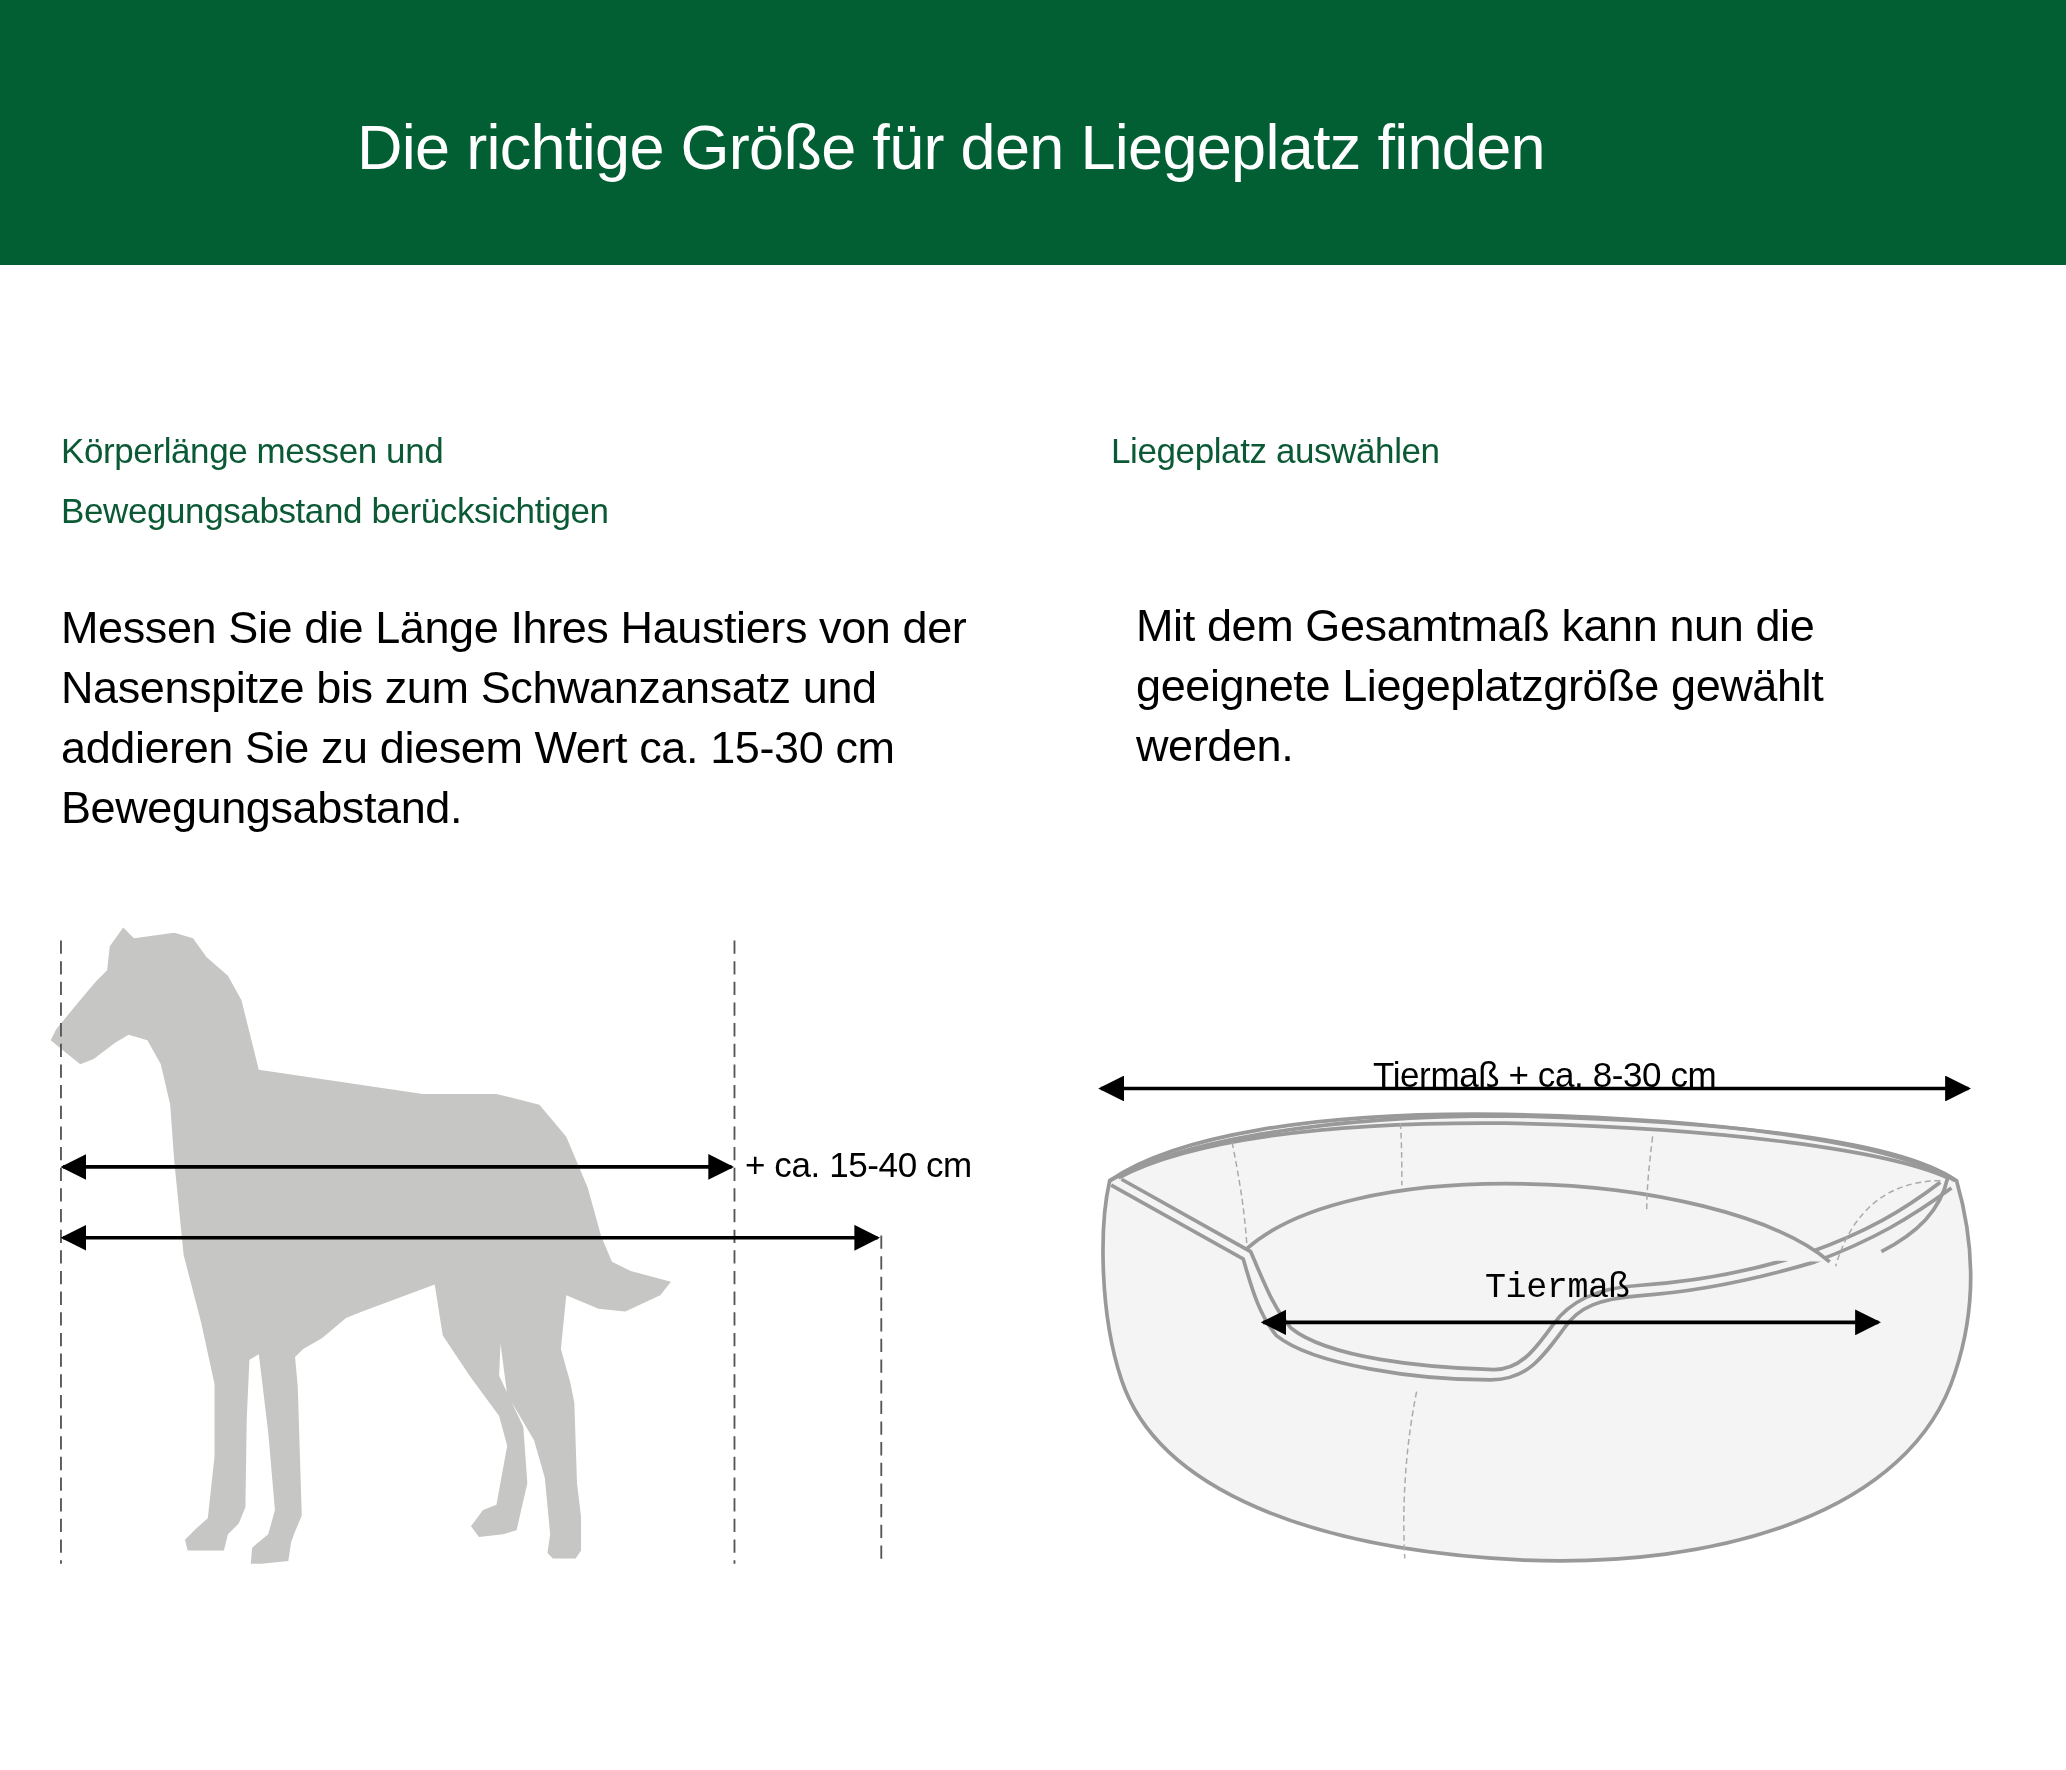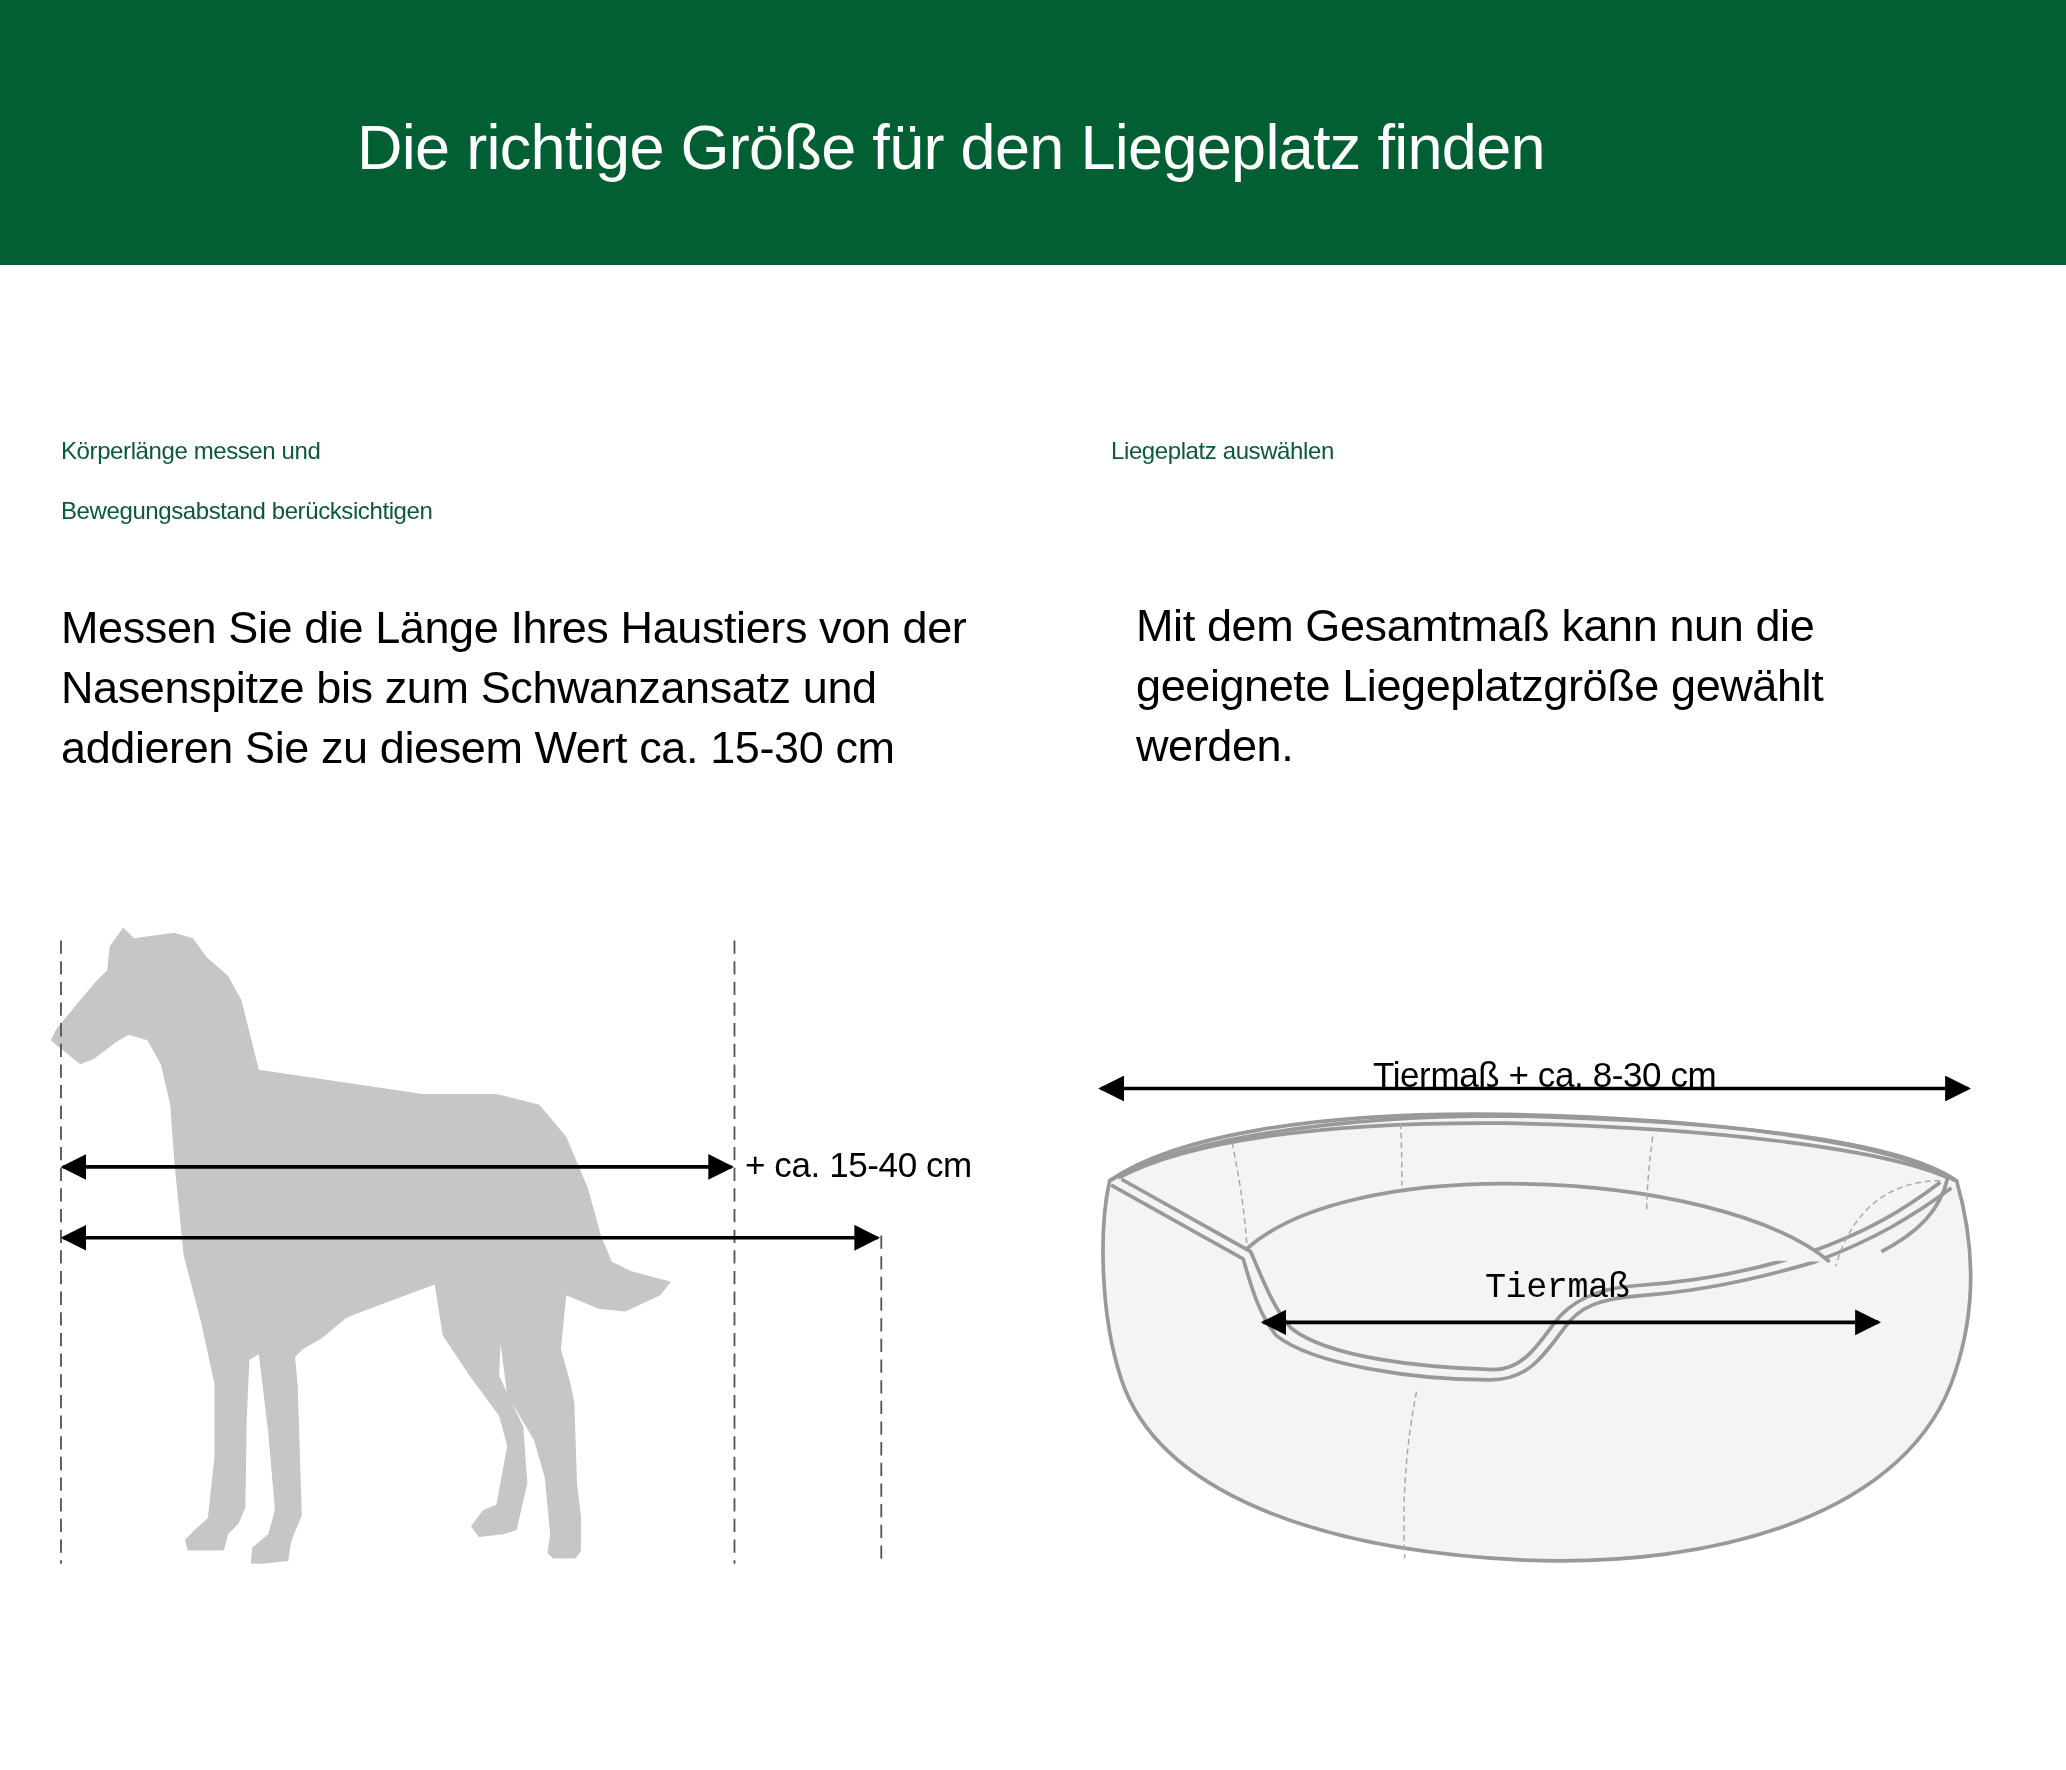--- a/index.html
+++ b/index.html
@@ -10,21 +10,21 @@
     .header {
       position: absolute; left: 0; top: 0; width: 2066px; height: 265px;
       background: #025e33;
       padding-left: 43px;
     }
     .header-title {
       position: absolute; left: 357px; top: 111px; font-size: 63px; color: #ffffff;
       white-space: nowrap; letter-spacing: -0.7px; font-weight: normal;
     }
     .subheading {
-      position: absolute; color: #0b5a35; font-size: 24px; line-height: 60px;
+      position: absolute; color: #0b5a35; font-size: 35px; line-height: 60px;
       white-space: nowrap; letter-spacing: -0.4px;
     }
     .body-text {
       position: absolute; color: #000000; font-size: 45px; line-height: 60px;
       white-space: nowrap; letter-spacing: -0.4px;
     }
     .sub-left { left: 61px; top: 421px; }
     .sub-right { left: 1111px; top: 421px; }
     .body-left { left: 61px; top: 598px; }
     .body-right { left: 1136px; top: 596px; }
@@ -48,20 +48,21 @@
 </div>
 
 <div class="subheading sub-left">
   <span class="line">Körperlänge messen und</span>
   <span class="line">Bewegungsabstand berücksichtigen</span>
 </div>
 <div class="body-text body-left">
   <span class="line">Messen Sie die Länge Ihres Haustiers von der</span>
   <span class="line">Nasenspitze bis zum Schwanzansatz und</span>
   <span class="line">addieren Sie zu diesem Wert ca. 15-30 cm</span>
+  <span class="line">Bewegungsabstand.</span>
 </div>
 
 <div class="subheading sub-right">
   <span class="line">Liegeplatz auswählen</span>
 </div>
 <div class="body-text body-right">
   <span class="line">Mit dem Gesamtmaß kann nun die</span>
   <span class="line">geeignete Liegeplatzgröße gewählt</span>
   <span class="line">werden.</span>
 </div>

